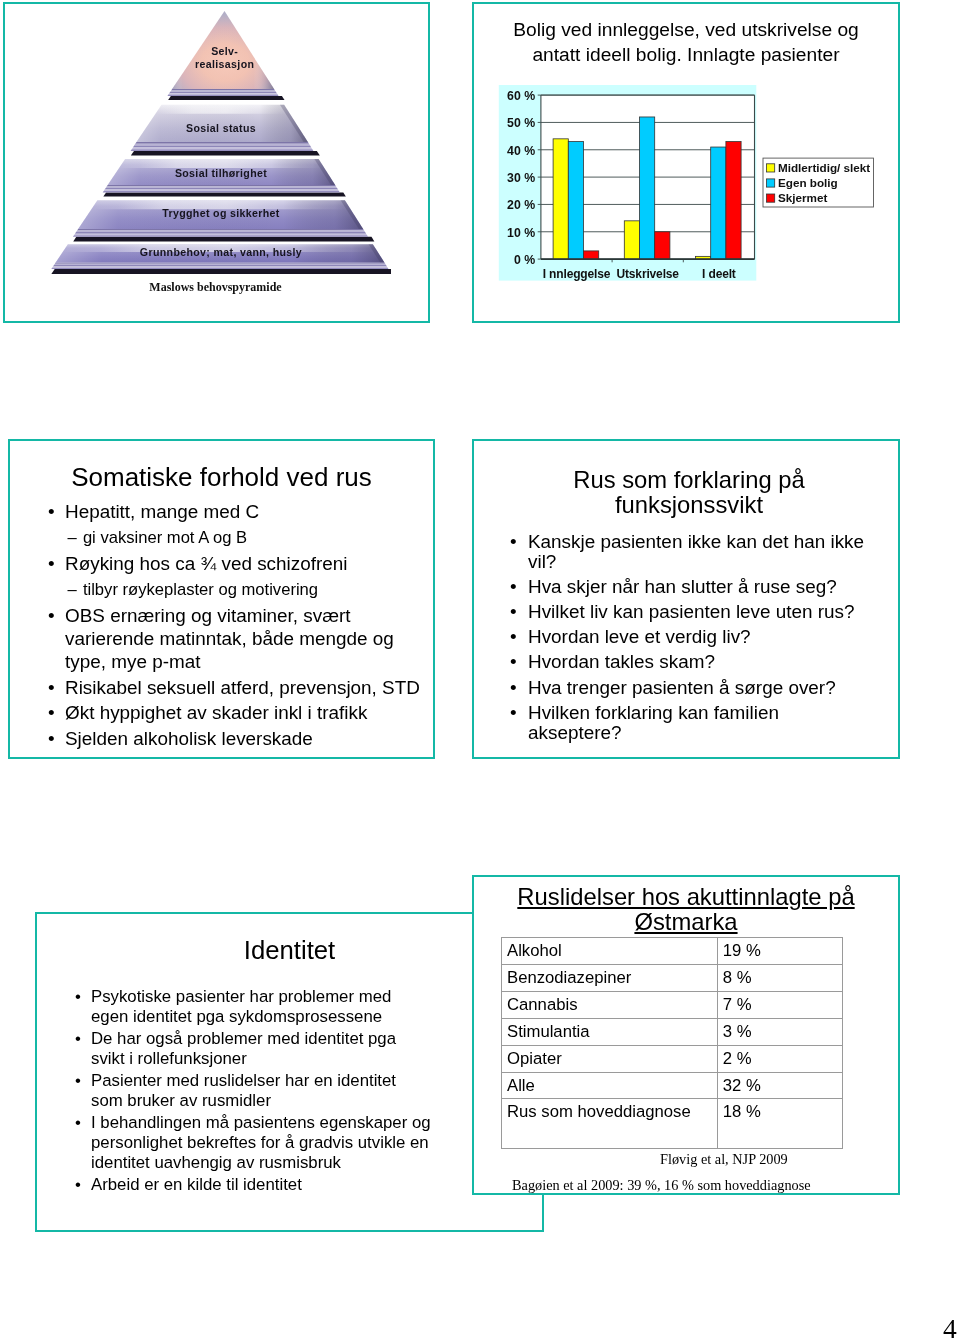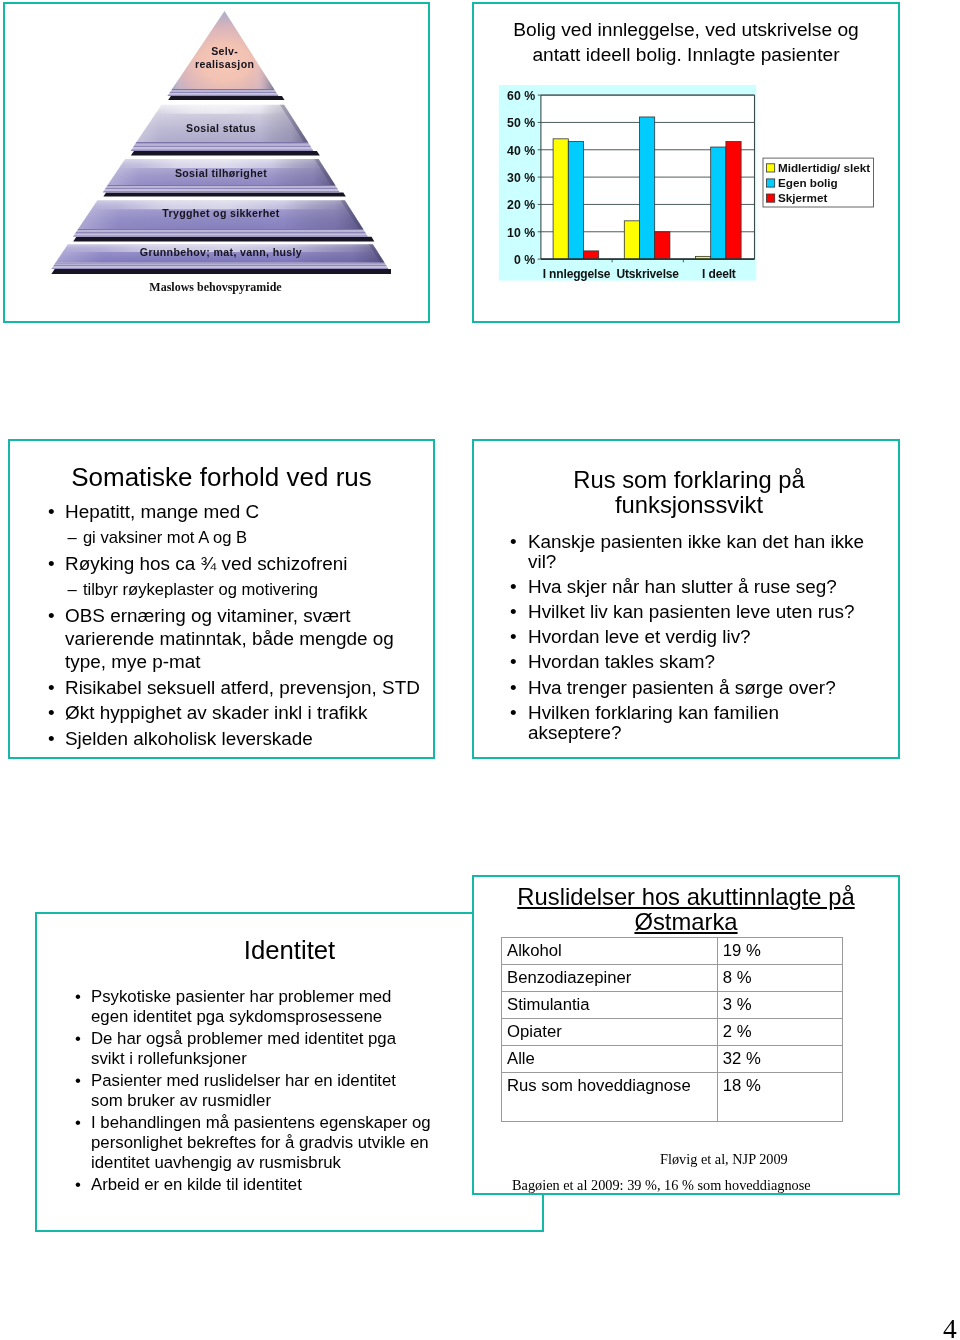--- a/index.html
+++ b/index.html
@@ -290,20 +290,24 @@
       <tbody>
     <tr>
           <td class="c1">Alkohol</td>
           <td class="c2">19 %</td>
         </tr>
     <tr>
           <td class="c1">Benzodiazepiner</td>
           <td class="c2">8 %</td>
         </tr>
     <tr>
+          <td class="c1">Cannabis</td>
+          <td class="c2">7 %</td>
+        </tr>
+    <tr>
           <td class="c1">Stimulantia</td>
           <td class="c2">3 %</td>
         </tr>
     <tr>
           <td class="c1">Opiater</td>
           <td class="c2">2 %</td>
         </tr>
     <tr>
           <td class="c1">Alle</td>
           <td class="c2">32 %</td>

